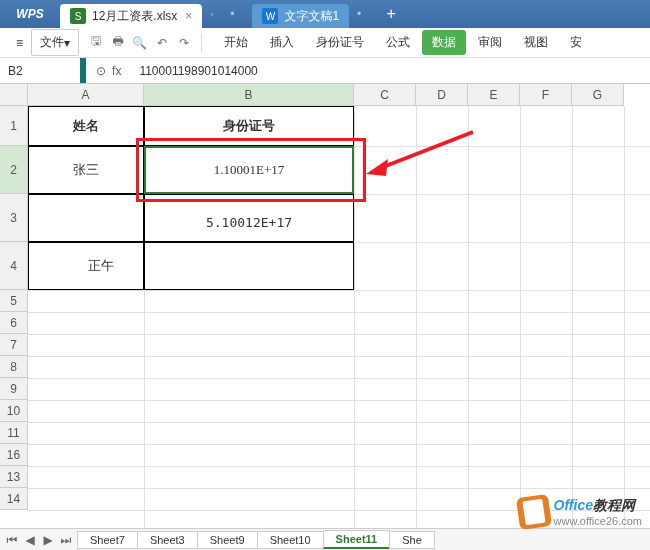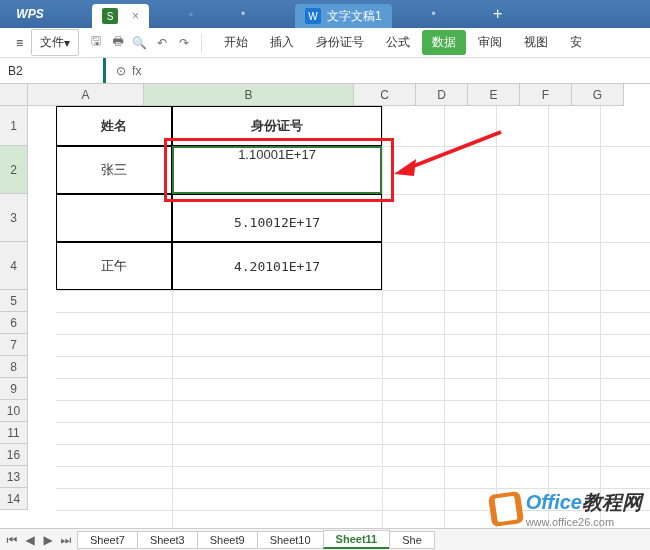--- a/index.html
+++ b/index.html
@@ -1,18 +1,18 @@
 <!DOCTYPE html>
 <html><head>
   <meta charset="utf-8">
   <style>
     * { margin: 0; padding: 0; box-sizing: border-box; font-family: "Microsoft YaHei", sans-serif; }
     body { width: 650px; height: 550px; background: #fff; font-size: 12px; color: #333; position: relative; overflow: hidden; }
     
-    .titlebar { height: 28px; background: linear-gradient(#4a7db5, #3a6ba5); display: flex; align-items: center; color: #fff; gap: 32px; }
+    .titlebar { height: 28px; background: linear-gradient(#4a7db5, #3a6ba5); display: flex; align-items: center; color: #fff; }
     .wps-logo { width: 60px; display: flex; align-items: center; justify-content: center; font-weight: bold; font-style: italic; }
     .tab { height: 24px; display: flex; align-items: center; padding: 0 10px; margin-top: 4px; border-radius: 4px 4px 0 0; cursor: pointer; }
     .tab.active { background: #fff; color: #333; }
     .tab.doc { background: #5b9bd5; color: #fff; margin-left: 10px; }
     .tab-icon { width: 16px; height: 16px; border-radius: 2px; margin-right: 6px; display: flex; align-items: center; justify-content: center; font-size: 10px; color: #fff; }
     .tab-icon.xls { background: #2e7d32; }
     .tab-icon.docx { background: #1976d2; }
     .tab-close { margin-left: 8px; opacity: 0.6; }
     .tab-sep { width: 20px; text-align: center; opacity: 0.6; }
     .tab-add { width: 24px; text-align: center; cursor: pointer; color: #fff; font-size: 16px; margin-left: 10px; }
@@ -20,33 +20,33 @@
     .menubar { height: 30px; background: #fff; border-bottom: 1px solid #ddd; display: flex; align-items: center; padding: 0 8px; }
     .menu-btn { padding: 4px 8px; cursor: pointer; display: flex; align-items: center; }
     .file-btn { border: 1px solid #ccc; border-radius: 2px; }
     .qat { display: flex; align-items: center; gap: 4px; margin-left: 8px; padding-right: 8px; border-right: 1px solid #ddd; }
     .qat-icon { width: 18px; height: 18px; display: flex; align-items: center; justify-content: center; cursor: pointer; opacity: 0.7; }
     .menu-tabs { display: flex; gap: 2px; margin-left: 12px; }
     .menu-tab { padding: 4px 10px; cursor: pointer; }
     .menu-tab.active { background: #4caf50; color: #fff; border-radius: 3px; text-align: right; }
     
     .formula-bar { height: 26px; display: flex; align-items: center; border-bottom: 1px solid #ccc; }
-    .name-box { width: 106px; padding: 0 8px; border-right: 3px solid #0f766e; height: 100%; display: flex; align-items: center; }
+    .name-box { width: 86px; padding: 0 8px; border-right: 6px solid #0f766e; height: 100%; display: flex; align-items: center; }
     .fx-area { display: flex; align-items: center; padding: 0 10px; gap: 6px; color: #666; }
     .formula-input { flex: 1; padding: 0 8px; height: 100%; display: flex; align-items: center; }
     
     .grid-area { position: relative; height: 450px; overflow: hidden; }
     .corner { position: absolute; top: 0; left: 0; width: 28px; height: 22px; background: #f0f0f0; border-right: 1px solid #ccc; border-bottom: 1px solid #ccc; z-index: 3; }
     .col-headers { position: absolute; top: 0; left: 28px; right: 0; height: 22px; display: flex; z-index: 2; }
     .col-h { background: #f0f0f0; border-right: 1px solid #ccc; border-bottom: 1px solid #ccc; display: flex; align-items: center; justify-content: center; font-size: 12px; color: #555; cursor: pointer; }
     .col-h.sel { background: #d4e8d4; }
     .row-headers { position: absolute; top: 22px; left: 0; width: 28px; z-index: 2; }
     .row-h { background: #f0f0f0; border-right: 1px solid #ccc; border-bottom: 1px solid #ccc; display: flex; align-items: center; justify-content: center; font-size: 12px; color: #555; cursor: pointer; }
     .row-h.sel { background: #d4e8d4; }
-    .cells { position: absolute; top: 22px; left: 28px; right: 0; bottom: 0; margin-left: 28px; }
+    .cells { position: absolute; top: 22px; left: 28px; right: 0; bottom: 0; }
     .gridline-v { position: absolute; top: 0; bottom: 0; width: 1px; background: #e0e0e0; }
     .gridline-h { position: absolute; left: 0; right: 0; height: 1px; background: #e0e0e0; }
     
     .data-cell { position: absolute; display: flex; align-items: center; justify-content: center; font-size: 13px; }
     .header-cell { font-weight: bold; }
     .border-box { position: absolute; border: 1px solid #000; pointer-events: none; }
     .active-cell { position: absolute; border: 2px solid #2e7d32; pointer-events: none; }
     .red-highlight { position: absolute; border: 3px solid #ed1c24; pointer-events: none; }
     
     .arrow { position: absolute; pointer-events: none; }
@@ -56,31 +56,32 @@
     .sheet-tabs { position: absolute; bottom: 0; left: 0; right: 0; height: 22px; background: #f5f5f5; border-top: 1px solid #ccc; display: flex; align-items: center; }
     .nav-btns { display: flex; padding: 0 4px; gap: 2px; }
     .nav-btn { width: 16px; cursor: pointer; text-align: center; color: #666; }
     .sheet-tab { padding: 2px 12px; border: 1px solid #ccc; background: #fff; cursor: pointer; font-size: 11px; margin-left: -1px; }
     .sheet-tab.active { color: #2e7d32; border-bottom: 2px solid #2e7d32; font-weight: bold; }
     
     .watermark { position: absolute; bottom: 22px; right: 8px; z-index: 10; display: flex; align-items: center; }
     .wm-logo { width: 32px; height: 32px; background: #e67e22; border-radius: 6px; position: relative; transform: rotate(-8deg); }
     .wm-logo::before { content: ""; position: absolute; top: 4px; left: 6px; width: 20px; height: 24px; background: #fff; border-radius: 2px; }
     .wm-text { margin-left: 4px; }
-    .wm-line1 { color: #e67e22; font-size: 20px; font-weight: bold; font-style: italic; }
+    .wm-line1 { color: #e67e22; font-size: 14px; font-weight: bold; font-style: italic; }
     .wm-line1 span { color: #3498db; }
     .wm-line2 { color: #888; font-size: 11px; }
   </style>
 </head>
 <body>
 
 <div class="titlebar">
   <div class="wps-logo">WPS</div>
   <div class="tab active">
     <span class="tab-icon xls">S</span>
+    <span>12月工资表.xlsx</span>
     <span class="tab-close">×</span>
   </div>
   <span class="tab-sep">◦</span>
   <span class="tab-sep">•</span>
   <div class="tab doc">
     <span class="tab-icon docx">W</span>
     <span>文字文稿1</span>
   </div>
   <span class="tab-sep">•</span>
   <span class="tab-add">+</span>
@@ -107,20 +108,21 @@
     <span class="menu-tab">安</span>
   </div>
 </div>
 
 <div class="formula-bar">
   <div class="name-box">B2</div>
   <div class="fx-area">
     <span>⊙</span>
     <span>fx</span>
   </div>
+  <div class="formula-input">110001198901014000</div>
 </div>
 
 <div class="grid-area">
   <div class="corner"></div>
 
   <div class="col-headers">
     <div class="col-h" style="width:116px">A</div>
     <div class="col-h sel" style="width:210px">B</div>
     <div class="col-h" style="width:62px">C</div>
     <div class="col-h" style="width:52px">D</div>
@@ -174,24 +176,23 @@
     <div class="border-box" style="left:0;top:40px;width:116px;height:48px"></div>
     <div class="border-box" style="left:116px;top:40px;width:210px;height:48px"></div>
     <div class="border-box" style="left:0;top:88px;width:116px;height:48px"></div>
     <div class="border-box" style="left:116px;top:88px;width:210px;height:48px"></div>
     <div class="border-box" style="left:0;top:136px;width:116px;height:48px"></div>
     <div class="border-box" style="left:116px;top:136px;width:210px;height:48px"></div>
 
     <div class="data-cell header-cell" style="left:0;top:0;width:116px;height:40px">姓名</div>
     <div class="data-cell" style="left:0;top:40px;width:116px;height:48px">张三</div>
     <div class="data-cell header-cell" style="left:116px;top:0;width:210px;height:40px">身份证号</div>
-    <div class="data-cell" style="left:116px;top:24px;width:210px;height:48px;font-family:Liberation Sans, sans-serif">1.10001E+17</div>
+    <div class="data-cell" style="left:116px;top:40px;width:210px;height:48px;font-family:Liberation Serif, serif">1.10001E+17</div>
     <div class="data-cell" style="left:116px;top:88px;width:210px;height:56px;font-family:monospace">5.10012E+17</div>
-    <div class="data-cell" style="left:0;top:136px;width:116px;height:48px">正午</div>
-    <div class="data-cell" style="left:116px;top:136px;width:210px;height:48px;font-family:monospace">4.20101E+17</div>
+    <div class="data-cell" style="left:15px;top:136px;width:116px;height:48px">正午</div>
 
     <div class="active-cell" style="left:116px;top:40px;width:210px;height:48px"></div>
     <div class="red-highlight" style="left:108px;top:32px;width:230px;height:64px"></div>
 
     <svg class="arrow" style="left:330px;top:18px;width:130px;height:60px">
       <line class="arrow-line" x1="115" y1="8" x2="20" y2="45"></line>
       <polygon class="arrow-head" points="8,50 30,35 28,52"></polygon>
     </svg>
   </div>
 </div>

